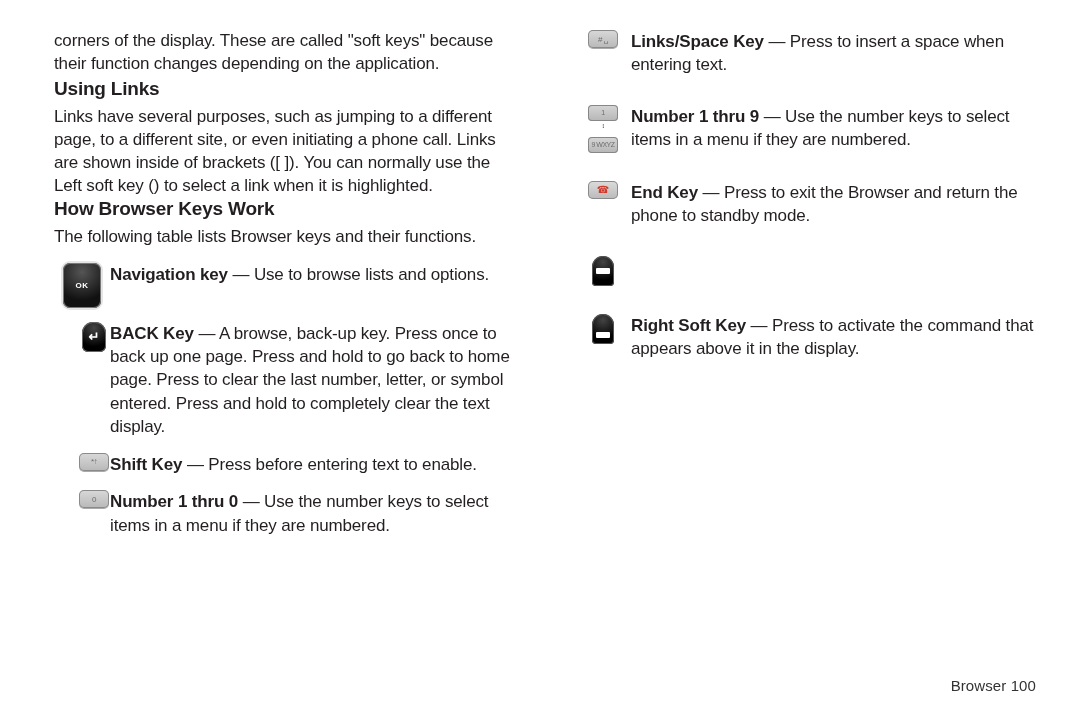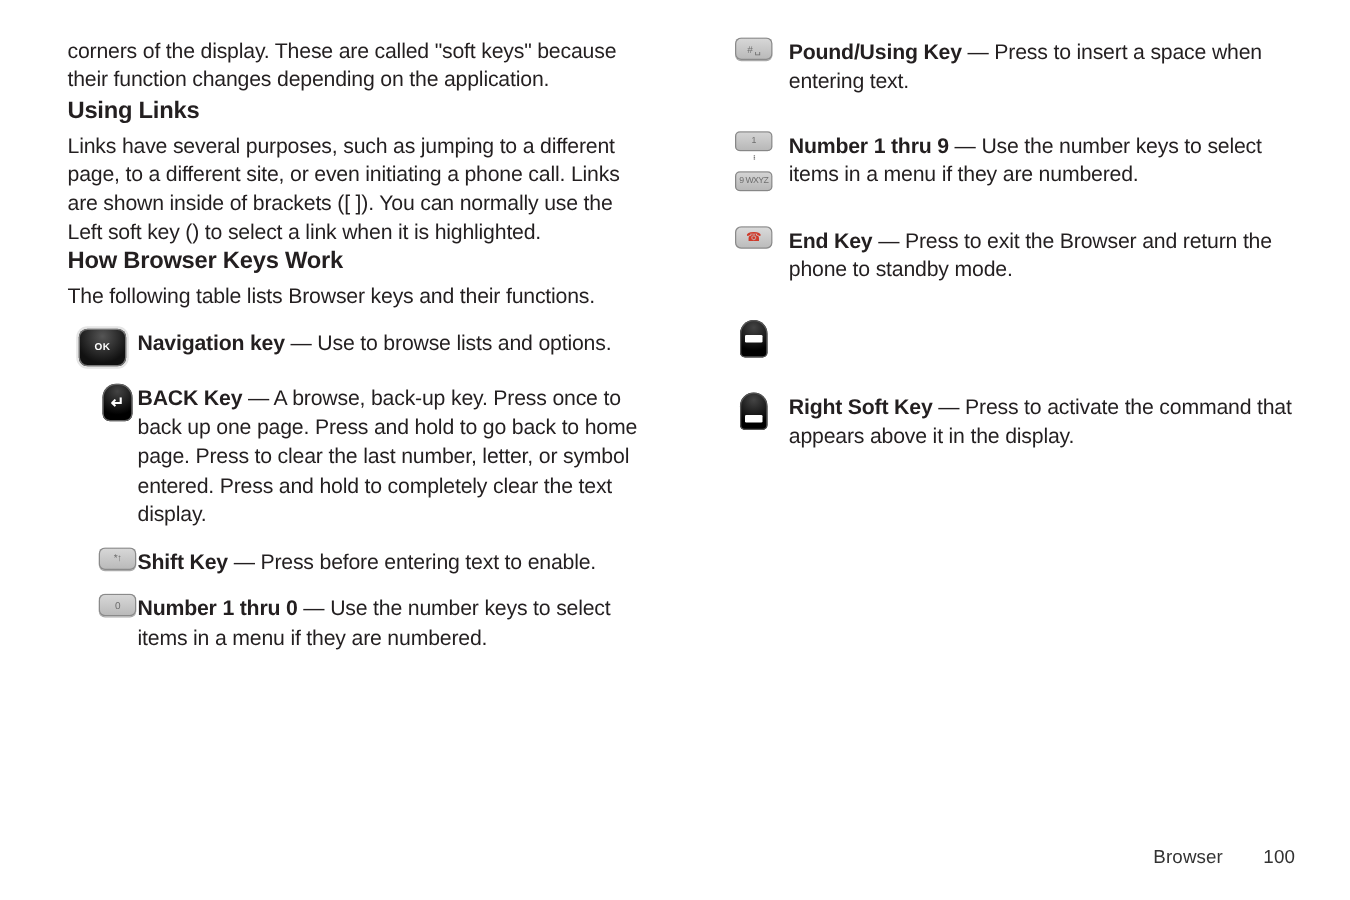--- a/index.html
+++ b/index.html
@@ -66,27 +66,26 @@
     }
     .footer {
       position: absolute;
       right: 44px;
       bottom: 26px;
       font-size: 15px;
       letter-spacing: 0.1px;
       color: #333;
     }
     .footer .pg {
-      margin-left: 28px;
     }
 
     
     .k-ok {
       width: 38px;
-      height: 30px;
+      height: 45px;
       border-radius: 7px;
       background: radial-gradient(circle at 50% 20%, #555, #111 70%);
       box-shadow: 0 0 0 1px #777 inset, 0 0 0 2px #e5e5e5;
       display: flex;
       align-items: center;
       justify-content: center;
       font-size: 8px;
       font-weight: 700;
       color: #fff;
       letter-spacing: 0.5px;
@@ -236,21 +235,21 @@
       </div>
     </div>
 
     <div class="col right">
 
       <div class="key-row">
         <div class="icon-col">
           <div class="k-pill"># ␣</div>
         </div>
         <div class="text-col">
-          <span class="bold-lead">Pound/Using Key</span><span> — Press to insert a space when entering text.</span>
+          <span class="bold-lead">Links/Space Key</span><span> — Press to insert a space when entering text.</span>
         </div>
       </div>
 
       <div class="key-row">
         <div class="icon-col">
           <div class="k-num-stack">
             <div class="k-num">1  </div>
             <div class="dots">···</div>
             <div class="k-num">9 WXYZ</div>
           </div>

